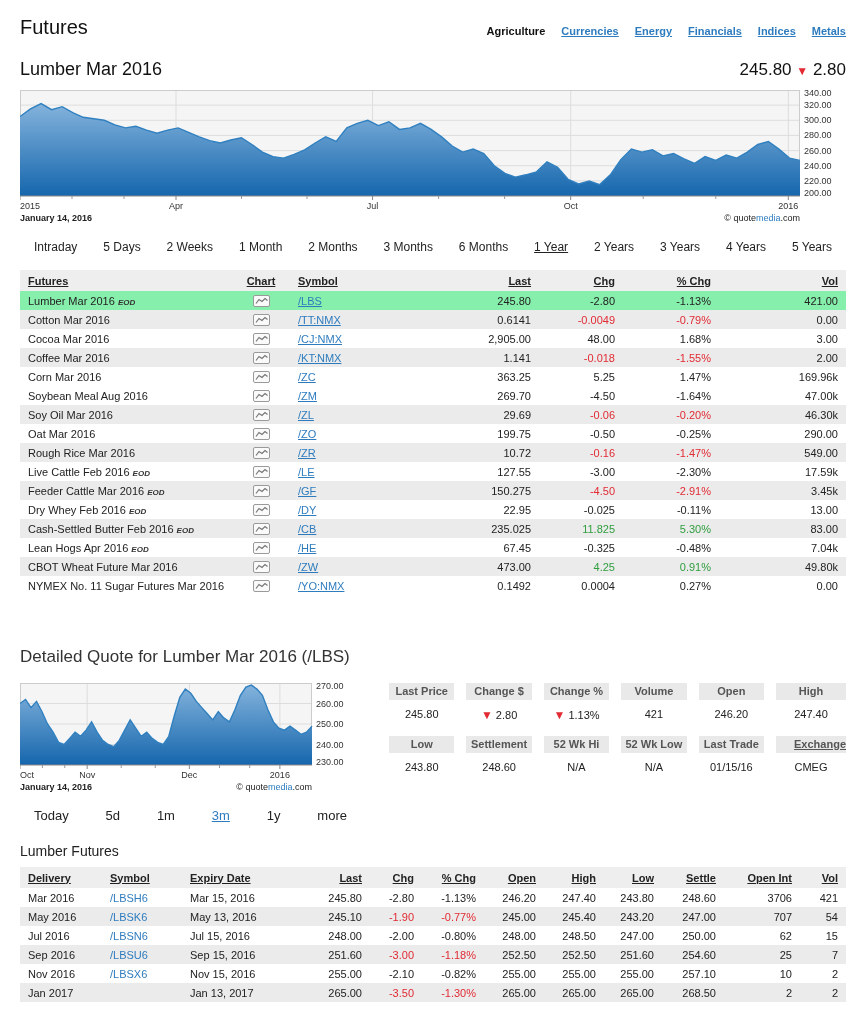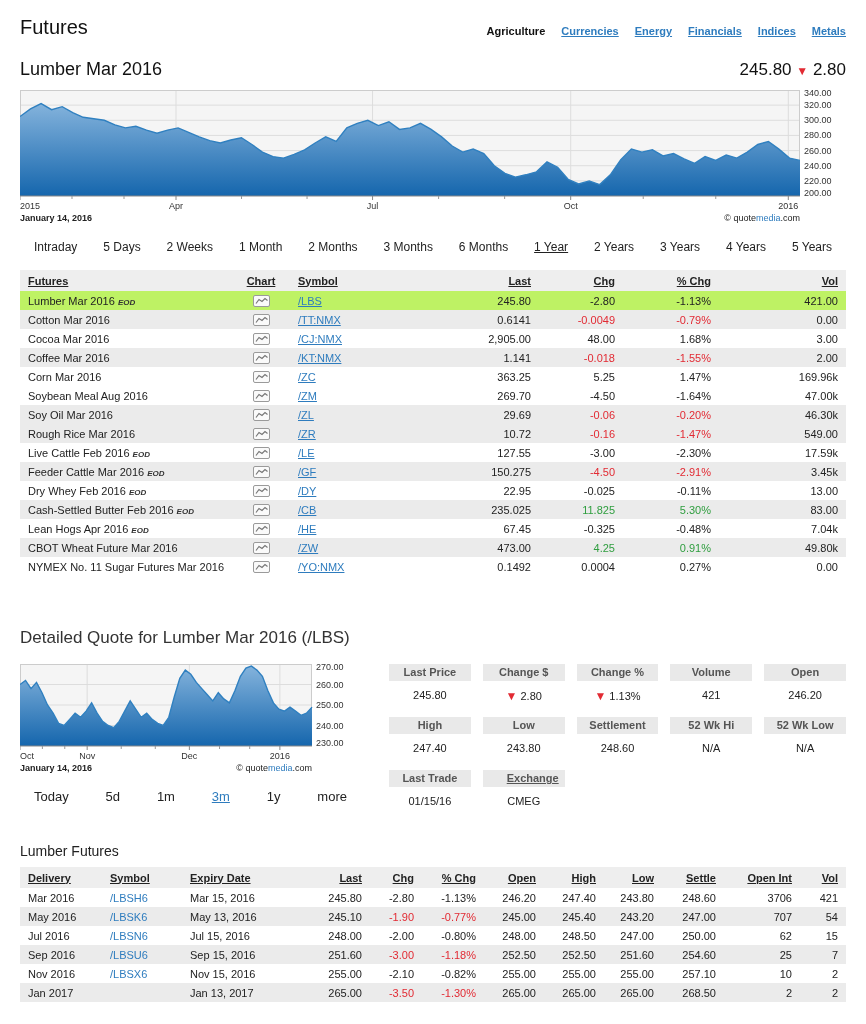--- a/index.html
+++ b/index.html
@@ -31,36 +31,36 @@
   
   table { border-collapse:collapse; table-layout:fixed; width:826px; font-size:11px; }
   .futures-table { margin-top:16px; }
   thead td { background:#eee; font-weight:bold; height:21px; }
   thead td span { text-decoration:underline; cursor:pointer; }
   td { height:19px; vertical-align:middle; white-space:nowrap; overflow:hidden; }
   .al { text-align:left; padding-left:8px; }
   .ar { text-align:right; padding-right:8px; }
   .ac { text-align:center; }
   tr.alt { background:#ebebeb; }
-  tr.hl  { background:#bef264; }
+  tr.hl  { background:#86efac; }
   .sym a { color:#2e7cbe; text-decoration:underline; cursor:pointer; }
   .sym-plain { color:#2e7cbe; cursor:pointer; }
   .eod { font-style:italic; font-size:8px; font-weight:bold; color:#333; letter-spacing:0; }
   .neg { color:#e22a33; }
   .pos { color:#2f9e3f; }
   .chart-icon { display:inline-block; vertical-align:middle; cursor:pointer; }
 
   
   .detail-title { font-size:17px; font-weight:400; color:#333; margin-top:52px; }
   .detail-row { display:flex; margin-top:16px; }
   .mini-wrap { width:345px; }
   .mini-tabs { display:flex; justify-content:space-between; font-size:13px; margin:8px 18px 0 14px; color:#222; }
   .mini-tab { cursor:pointer; }
   .mini-tab.selected { color:#2e7cbe; text-decoration:underline; }
-  .quote-grid { flex:1; margin-left:24px; display:grid; grid-template-columns:repeat(5,1fr); column-gap:12px; row-gap:0; align-content:start; }
+  .quote-grid { flex:1; margin-left:24px; display:grid; grid-template-columns:repeat(6,1fr); column-gap:12px; row-gap:0; align-content:start; }
   .q-cell { margin-bottom:10px; }
   .q-label { background:#e9e9e9; color:#555; font-weight:bold; font-size:11px; text-align:center; height:17px; line-height:17px; }
   .q-label.u { text-decoration:underline;padding-left:18px; }
   .q-value { text-align:center; font-size:11px; color:#222; padding-top:8px; height:26px; }
 
   
   .lumber-title { font-size:14px; font-weight:400; color:#222; margin-top:20px; }
   .lumber-table { margin-top:8px; }
 </style>
 </head>
@@ -254,20 +254,32 @@
         <td class="ac"><svg class="chart-icon" width="17" height="12" viewBox="0 0 17 12">
             <rect x="0.5" y="0.5" width="16" height="11" rx="1.5" fill="#fafafa" stroke="#9a9a9a"></rect>
             <polyline points="3,8.5 6,4.5 9,6.5 12,3.5 14.5,5.5" fill="none" stroke="#777" stroke-width="1.2"></polyline>
           </svg></td>
         <td class="al sym"><a>/ZL</a></td>
         <td class="ar">29.69</td>
         <td class="ar neg">-0.06</td>
         <td class="ar neg">-0.20%</td>
         <td class="ar">46.30k</td>
       </tr>
+      <tr>
+        <td class="al">Oat Mar 2016</td>
+        <td class="ac"><svg class="chart-icon" width="17" height="12" viewBox="0 0 17 12">
+            <rect x="0.5" y="0.5" width="16" height="11" rx="1.5" fill="#fafafa" stroke="#9a9a9a"></rect>
+            <polyline points="3,8.5 6,4.5 9,6.5 12,3.5 14.5,5.5" fill="none" stroke="#777" stroke-width="1.2"></polyline>
+          </svg></td>
+        <td class="al sym"><a>/ZO</a></td>
+        <td class="ar">199.75</td>
+        <td class="ar ">-0.50</td>
+        <td class="ar ">-0.25%</td>
+        <td class="ar">290.00</td>
+      </tr>
       <tr class="alt">
         <td class="al">Rough Rice Mar 2016</td>
         <td class="ac"><svg class="chart-icon" width="17" height="12" viewBox="0 0 17 12">
             <rect x="0.5" y="0.5" width="16" height="11" rx="1.5" fill="#fafafa" stroke="#9a9a9a"></rect>
             <polyline points="3,8.5 6,4.5 9,6.5 12,3.5 14.5,5.5" fill="none" stroke="#777" stroke-width="1.2"></polyline>
           </svg></td>
         <td class="al sym"><a>/ZR</a></td>
         <td class="ar">10.72</td>
         <td class="ar neg">-0.16</td>
         <td class="ar neg">-1.47%</td>

